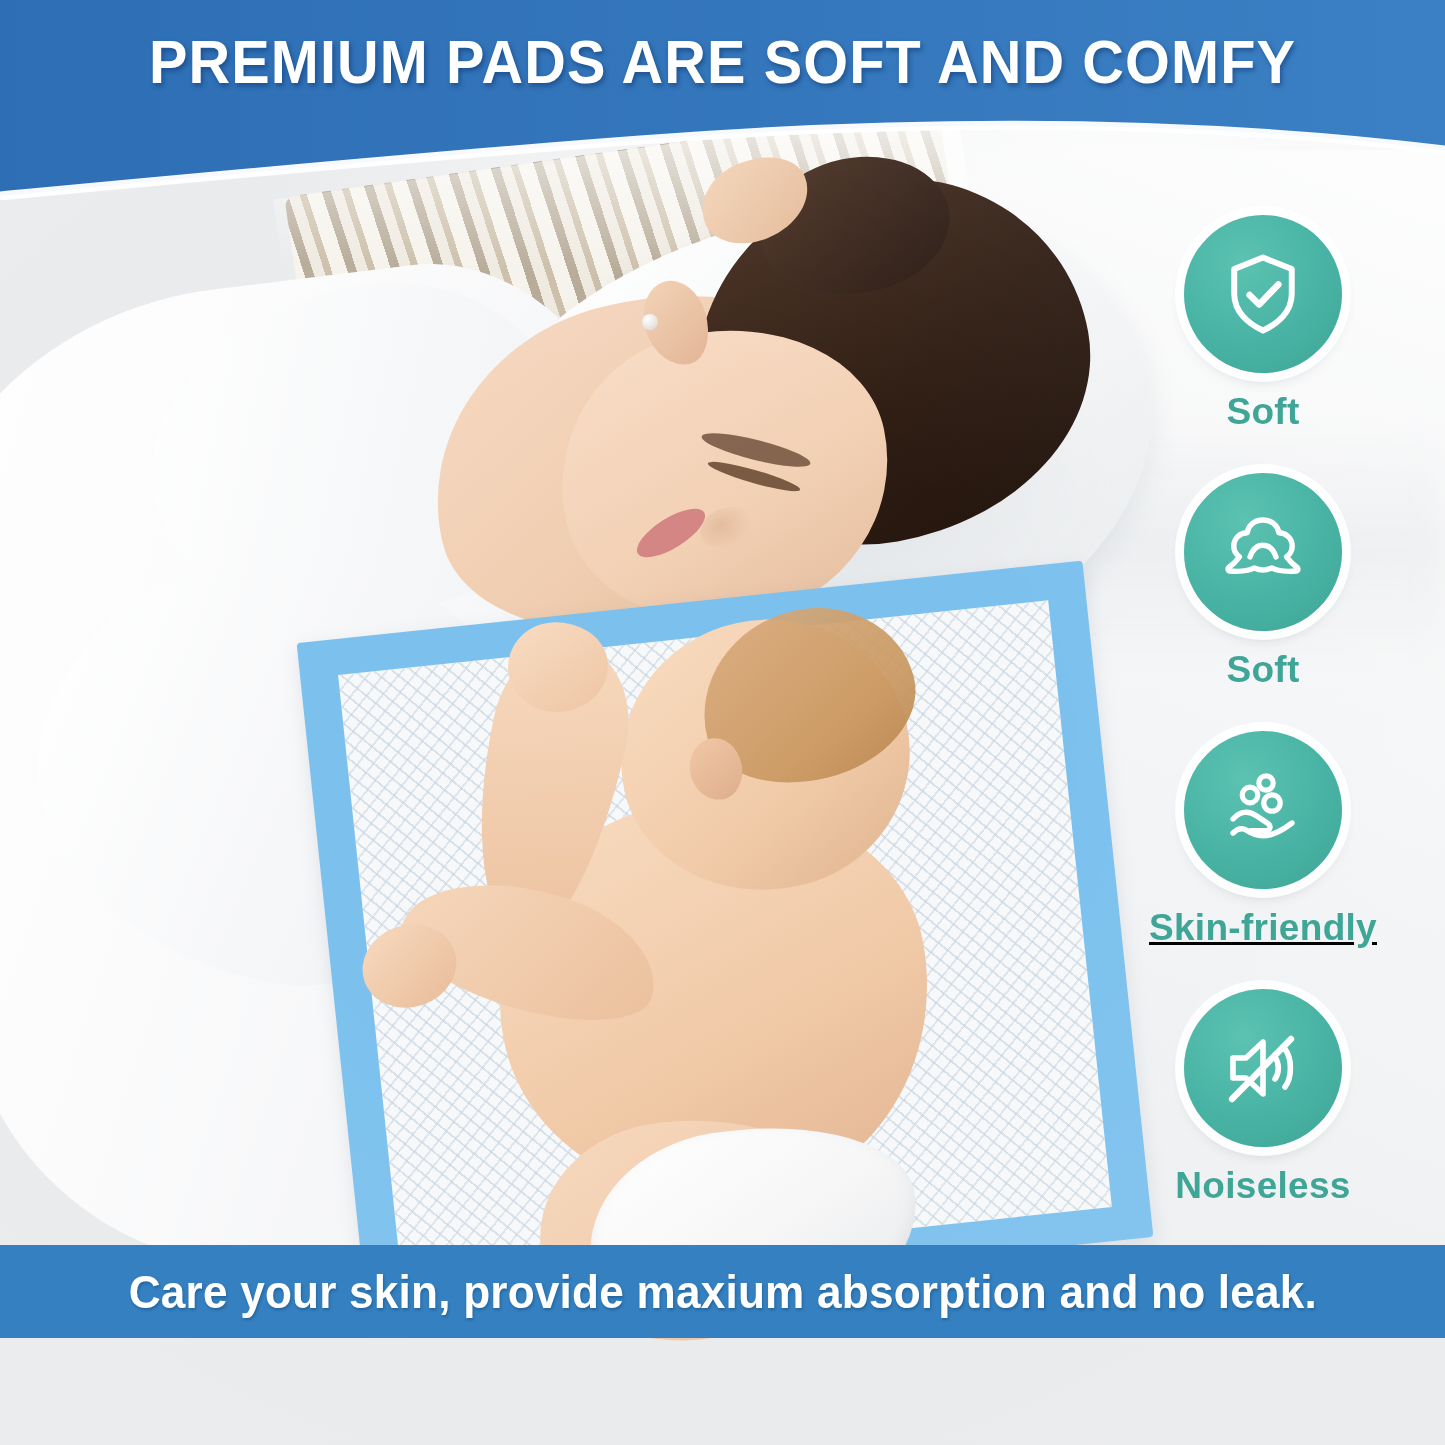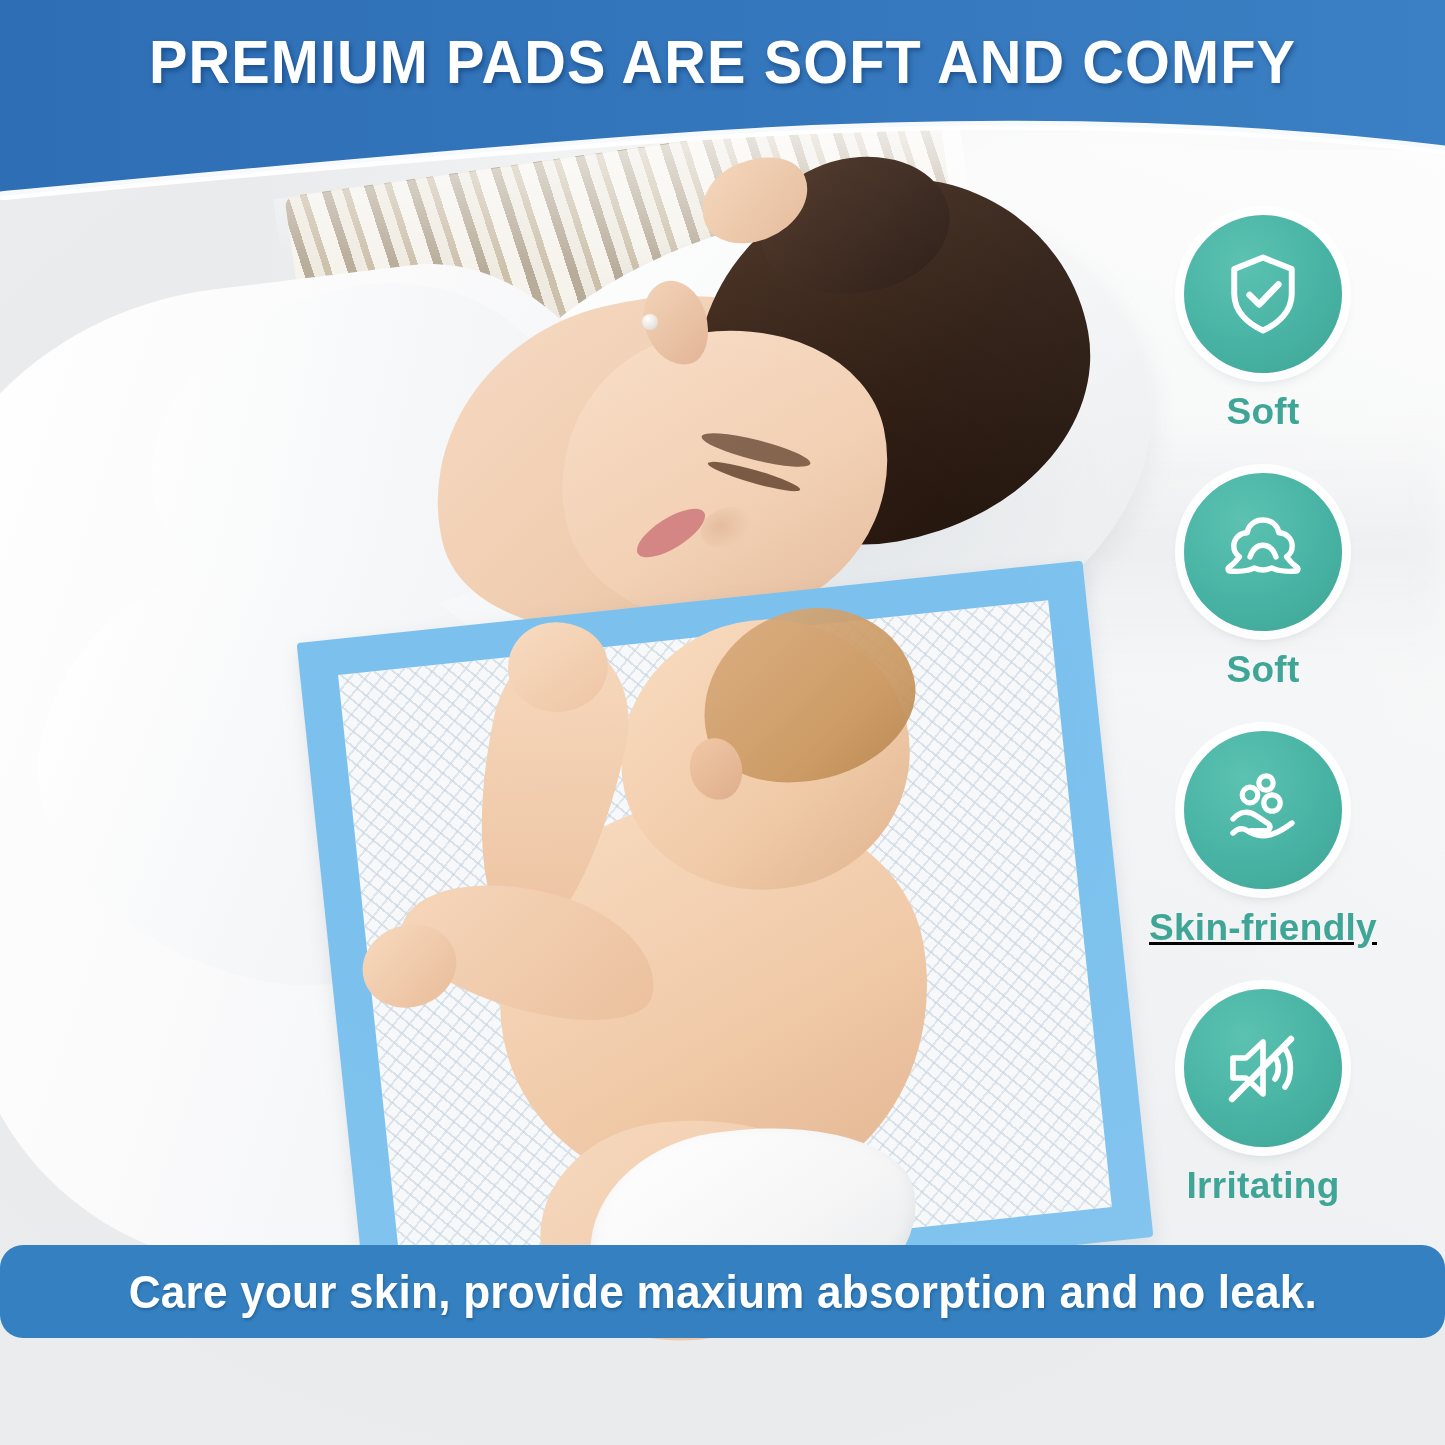--- a/index.html
+++ b/index.html
@@ -268,21 +268,21 @@
     letter-spacing:.3px;
   }
   .badge svg{display:block;}
 
   
   .bar{
     position:absolute;left:0;width:1445px;
     background:#3480c0;
     display:flex;align-items:center;justify-content:center;
   }
-  .bar1{top:1245px;height:93px;border-radius:23px;}
+  .bar1{top:1245px;height:93px;}
   .bar2{top:1352px;height:93px;}
   .bar-text{
     color:#ffffff;
     font-weight:700;
     font-size:46px;
     letter-spacing:.2px;
     transform:scaleX(.96);
     white-space:nowrap;
     text-shadow:1px 2px 3px rgba(0,40,80,.32);
   }
@@ -394,21 +394,21 @@
 
     <div class="badge" style="top:774px;">
       <div class="badge-circle">
         <svg width="96" height="96" viewBox="0 0 48 48">
           <path d="M9 19 H15.5 L24 11 V37 L15.5 29 H9 Z" fill="none" stroke="#ffffff" stroke-width="2.8" stroke-linejoin="round"></path>
           <path d="M30 18.5 C32.2 21.6 32.2 26.4 30 29.5" fill="none" stroke="#ffffff" stroke-width="2.8" stroke-linecap="round"></path>
           <path d="M35 14.5 C38.6 19.2 38.6 28.8 35 33.5" fill="none" stroke="#ffffff" stroke-width="2.8" stroke-linecap="round"></path>
           <path d="M8.5 39.5 L38 9.5" fill="none" stroke="#ffffff" stroke-width="3.2" stroke-linecap="round"></path>
         </svg>
       </div>
-      <div class="badge-label">Irritating</div>
+      <div class="badge-label">Noiseless</div>
     </div>
 
   </div>
 
   <div class="bar bar1">
     <span class="bar-text">Care your skin, provide maxium absorption and no leak.</span>
   </div>
 
 </div>
 

